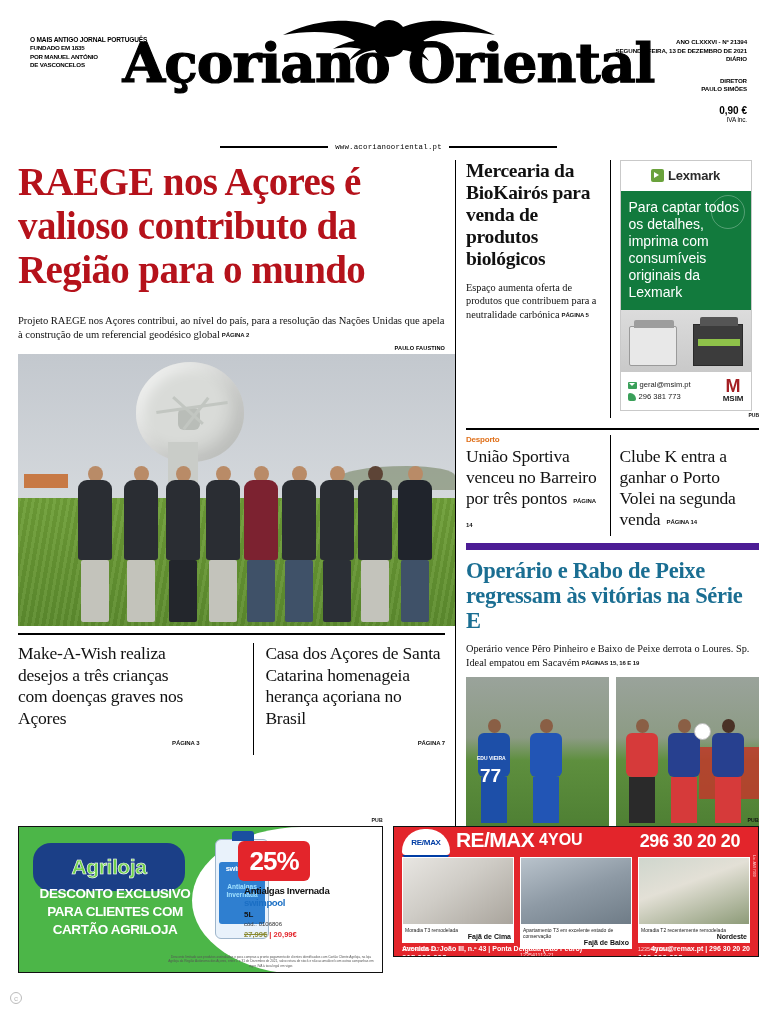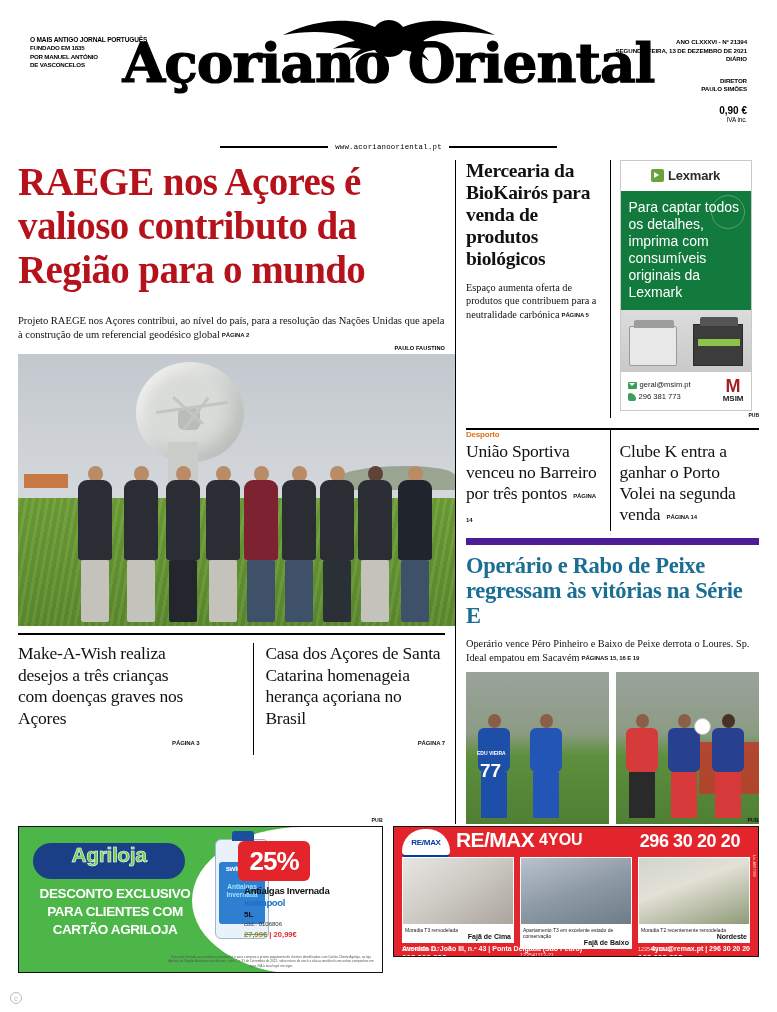--- a/index.html
+++ b/index.html
@@ -169,21 +169,21 @@
   .lex-contact .row { display:flex; align-items:center; gap:3px; }
   .ic-mail { width:9px; height:7px; background:#3aa05a; border-radius:1px; position:relative; }
   .ic-mail:after{content:"";position:absolute;left:1px;top:1px;border-left:3.5px solid transparent;border-right:3.5px solid transparent;border-top:3px solid #fff;}
   .ic-phone { width:8px; height:8px; background:#3aa05a; border-radius:2px 6px 2px 2px; }
   .msim { text-align:center; }
   .msim .m { font-family:"Liberation Sans",sans-serif; font-weight:900; font-size:18px; color:#a41f23; line-height:16px;}
   .msim .n { font-family:"Liberation Sans",sans-serif; font-weight:700; font-size:8px; color:#1b1b1b;}
   .pub-lex { text-align:right; font-family:"Liberation Sans",sans-serif; font-size:5px; font-weight:700; color:#111; margin-top:1px;}
 
   
-  .desporto-wrap { margin-top: 10px; border-top: 2px solid #000; display:flex; }
+  .desporto-wrap { margin-top: 10px; border-top: 2px solid #000; padding-top: 5px; display:flex; }
   .dsp-l { width: 144px; padding-right: 9px; }
   .dsp-r { width: 150px; padding-left: 9px; border-left: 1px solid #000; }
   .dsp-label {
     font-family:"Liberation Sans",sans-serif; font-size:8px; font-weight:900;
     color:#e0701a; letter-spacing:-0.2px; margin-bottom: 2px;
   }
   .dsp-hl { font-size: 17.5px; line-height: 21px; letter-spacing:-0.2px; color:#111; }
   .dsp-hl.shift { margin-top: 11px; }
 
   .blue-sec { margin-top: 7px; border-top: 7px solid #4c1d95; padding-top: 8px; }
@@ -201,22 +201,22 @@
   .board { position:absolute; right:0; bottom:30px; width:60px; height:52px; background:#c0392b; opacity:.85;}
 
   
   .ads { position: absolute; left: 18px; top: 826px; width: 741px; display:flex; gap: 10px; }
   .ad-box { position: relative; }
   .pub { position:absolute; right:0; top:-9px; font-family:"Liberation Sans",sans-serif;
          font-size:5.2px; font-weight:700; color:#111; letter-spacing:0.2px;}
   .agri { width: 365px; height: 147px; border:1px solid #111; background:#4cb648; position:relative; overflow:hidden;}
   .agri-white { position:absolute; right:0; top:0; width:190px; height:147px; background:#fff;
                 border-radius: 58% 0 0 58%/50% 0 0 50%; }
-  .agri-logo { position:absolute; left:14px; top:16px; width:152px; height:36px; background:#1b3f87;
-               border-radius:18px; display:flex;justify-content:center;}
+  .agri-logo { position:absolute; left:14px; top:16px; width:152px; height:48px; background:#1b3f87;
+               border-radius:18px; display:flex;align-items:center;justify-content:center;}
   .agri-logo span { font-family:"Liberation Sans",sans-serif; font-weight:900; font-size:21px; color:#6fd14a;
                     letter-spacing:-0.4px; -webkit-text-stroke:0.6px #fff;}
   .agri-txt { position:absolute; left:8px; top:58px; width:176px; text-align:center;
               font-family:"Liberation Sans",sans-serif; font-weight:900; color:#fff; font-size:13.5px;
               line-height:18px; letter-spacing:-0.4px; }
   .jug { position:absolute; left:196px; top:12px; width:54px; height:100px; background:#e9f2fb;
          border:1px solid #9fb6cc; border-radius:6px; }
   .jug:before{content:"";position:absolute;left:16px;top:-9px;width:22px;height:10px;background:#1a4fa0;border-radius:3px 3px 0 0;}
   .jug-lbl { position:absolute; left:3px; top:22px; right:3px; height:62px; background:#2f7fd0;
              border-radius:3px; overflow:hidden; }

